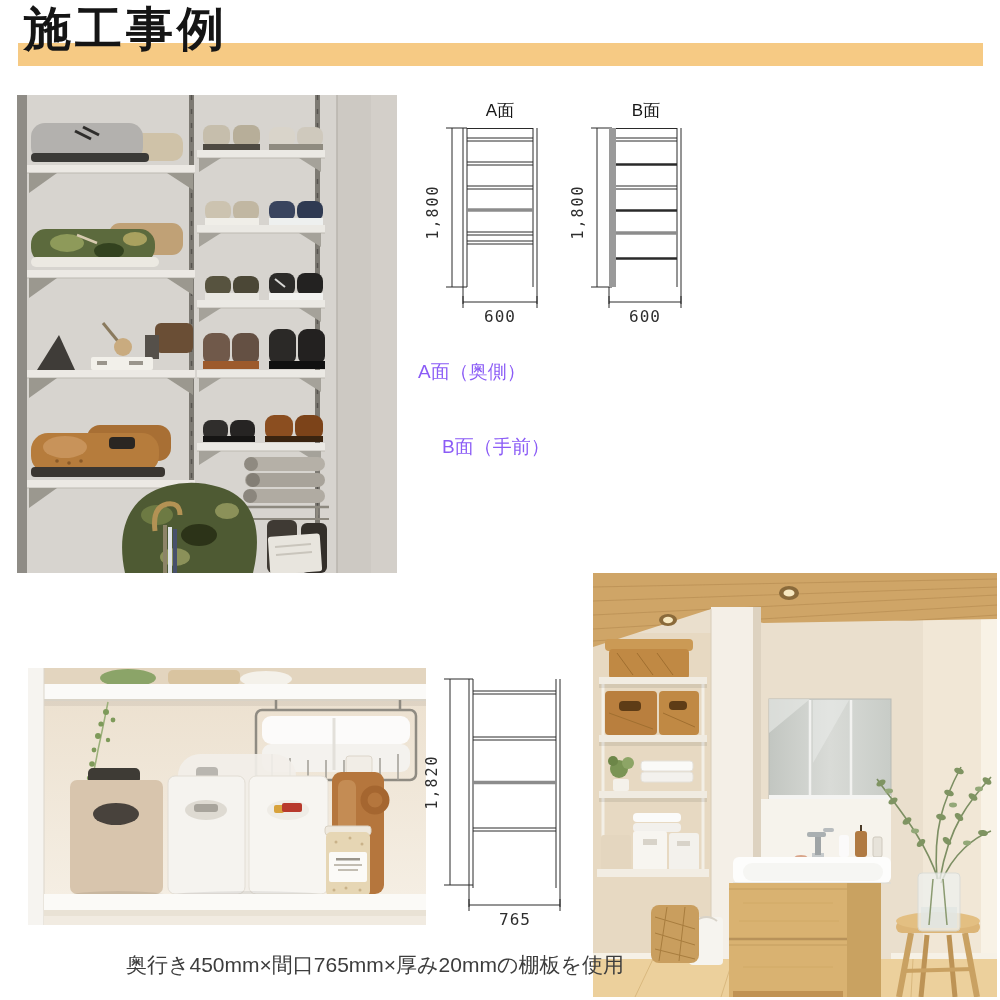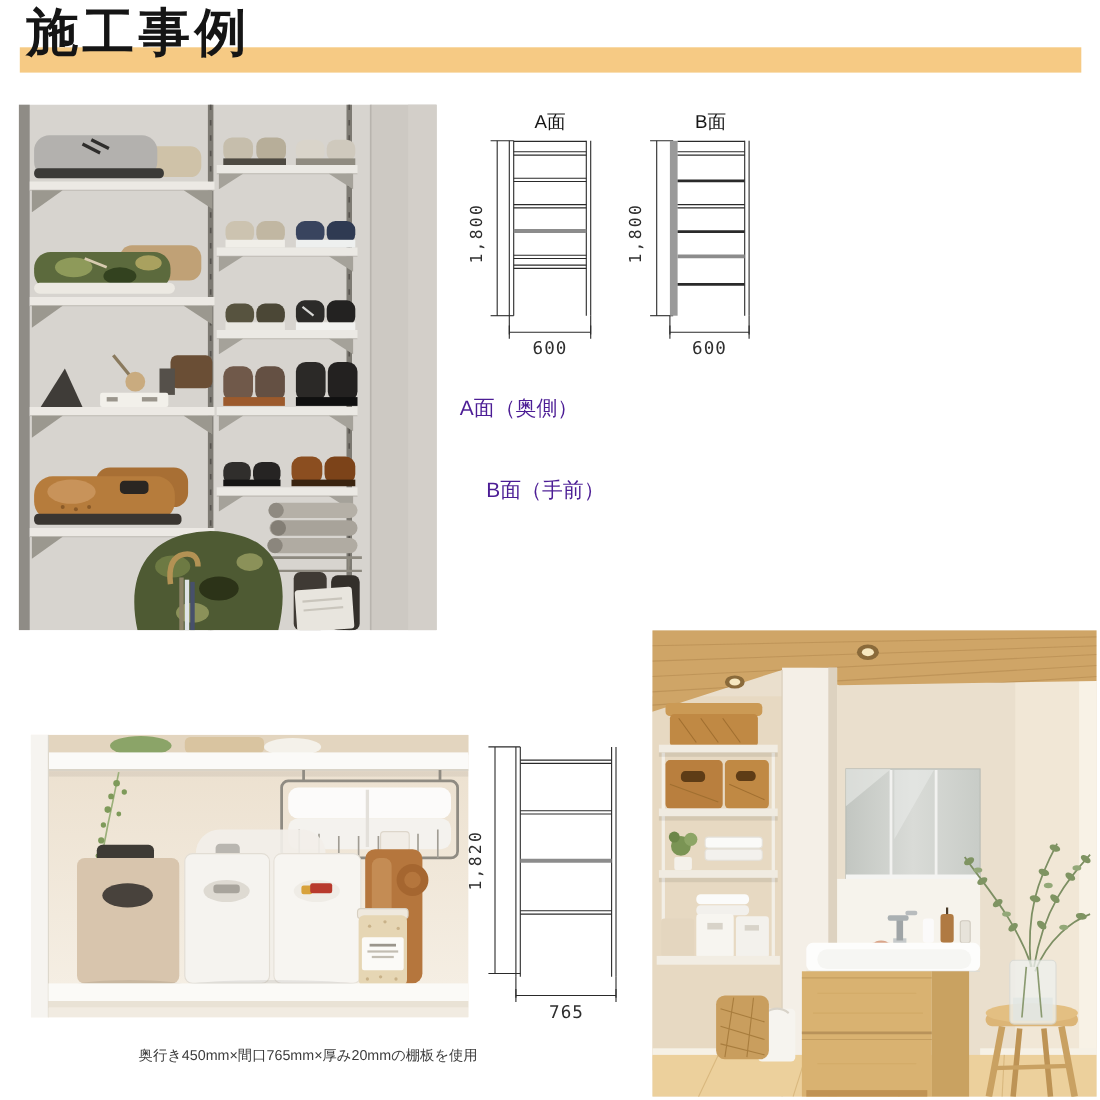--- a/index.html
+++ b/index.html
@@ -8,25 +8,25 @@
     font-family:"Liberation Sans",sans-serif;overflow:hidden;
   }
   .abs{position:absolute;}
   
   #header-bar{left:18px;top:43px;width:965px;height:23px;background:#f6ca84;}
   #header-title{
     left:24px;top:2px;font-size:47px;font-weight:bold;color:#151515;
     letter-spacing:4px;line-height:1.15;
   }
   
-  .desc{font-size:19px;color:#4c1d95;line-height:21px;}
+  .desc{font-size:19px;color:#8b5cf6;line-height:21px;}
   .desc div{white-space:nowrap;}
   #spec-a{left:418px;top:361px;}
   #spec-b{left:442px;top:436px;}
-  #caption-bottom{left:126px;top:951px;font-size:13px;color:#3d3d3d;white-space:nowrap;text-align:center;}
+  #caption-bottom{left:126px;top:951px;font-size:21px;color:#3d3d3d;white-space:nowrap;text-align:center;}
   
   .dim{font-family:"DejaVu Sans Mono",monospace;font-size:15px;fill:#2e2e2e;letter-spacing:2px;}
   .dimw{font-family:"DejaVu Sans Mono",monospace;font-size:16px;fill:#2e2e2e;letter-spacing:1px;}
   .dlabel{font-family:"Liberation Sans",sans-serif;font-size:17px;fill:#161616;}
   svg{display:block;}
 </style>
 </head>
 <body>
 
 <div class="abs" id="header-bar"></div>

